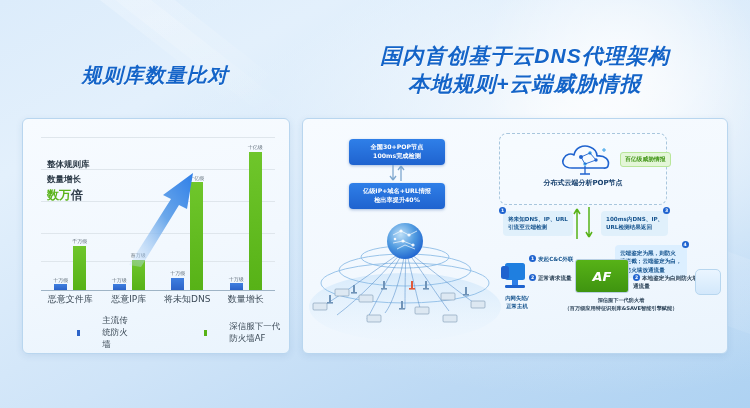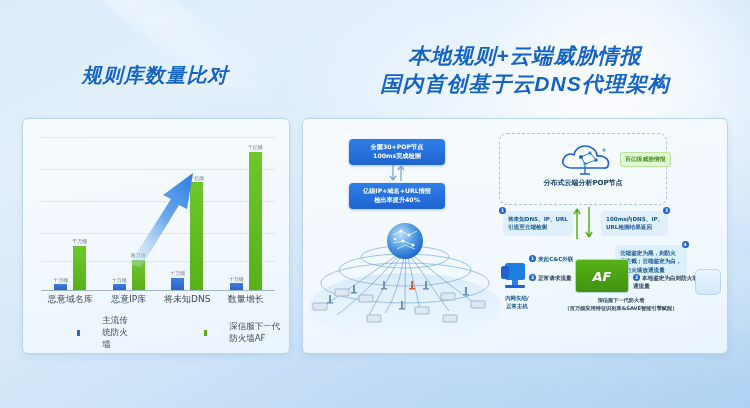--- a/index.html
+++ b/index.html
@@ -206,27 +206,32 @@
 <div class="stage">
 
   <div class="streak s1"></div>
   <div class="streak s2"></div>
   <div class="streak s3"></div>
   <div class="glow" style="left:470px;top:-60px;width:300px;height:260px;"></div>
 
   <div class="title" id="left-title">规则库数量比对</div>
 
   <div id="right-title-wrap">
+    <span class="title">国内首创基于云DNS代理架构</span>
     <span class="title">本地规则+云端威胁情报</span>
-    <span class="title">国内首创基于云DNS代理架构</span>
   </div>
 
   <div class="panel" id="left-panel">
     <div class="chart">
 
+      <div class="annot">
+        <div>整体规则库</div>
+        <div>数量增长</div>
+        <div class="big"><span class="hl">数万</span><span class="tail">倍</span></div>
+      </div>
 
       <svg class="arrow-up" viewBox="0 0 72 96">
         <defs>
           <linearGradient id="agrad" x1="0" y1="1" x2="1" y2="0">
             <stop offset="0%" stop-color="#cfe4fa" stop-opacity="0.25"></stop>
             <stop offset="55%" stop-color="#6aa7ea"></stop>
             <stop offset="100%" stop-color="#2f7fe8"></stop>
           </linearGradient>
         </defs>
         <path d="M4 94 L46 28 L38 24 L68 2 L62 38 L54 34 L16 96 Z" fill="url(#agrad)"></path>
@@ -277,21 +282,21 @@
               </div>
               <div class="bar-wrap">
                 <div class="bar-label">十亿级</div>
                 <div class="bar green" style="height: 138.182px;"></div>
               </div>
             </div>
           </div>
       </div>
 
       <div class="xlabels" id="xlabels">
-          <div class="xlabel">恶意域名库</div>
+          <div class="xlabel">恶意文件库</div>
           <div class="xlabel">恶意IP库</div>
           <div class="xlabel">将未知DNS</div>
           <div class="xlabel">数量增长</div>
         </div>
 
       <div class="legend" id="chart-legend">
           <div class="legend-item">
             <span class="swatch blue"></span>
             <span>主流传统防火墙</span>
           </div>

